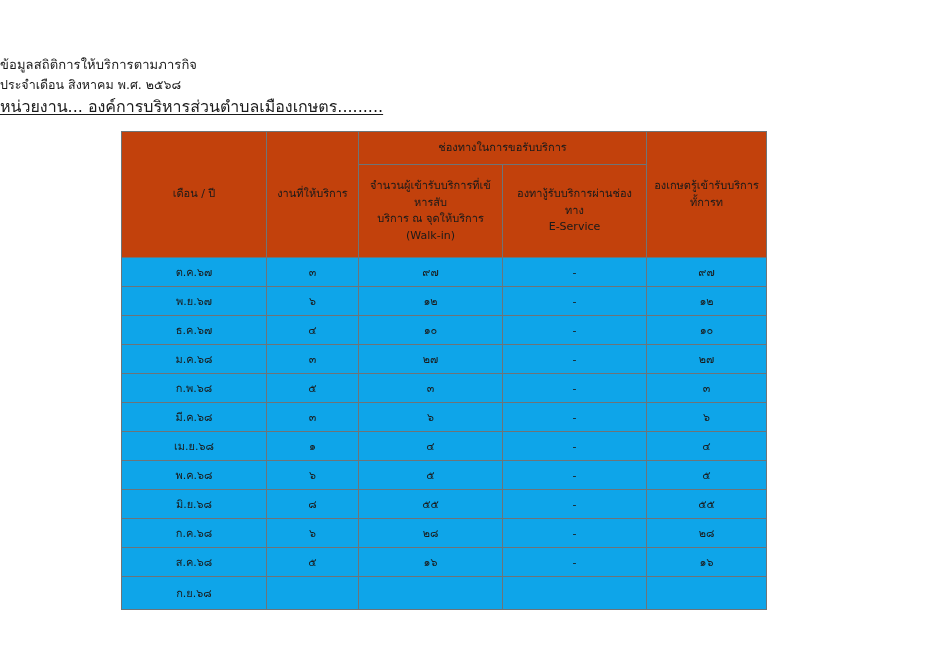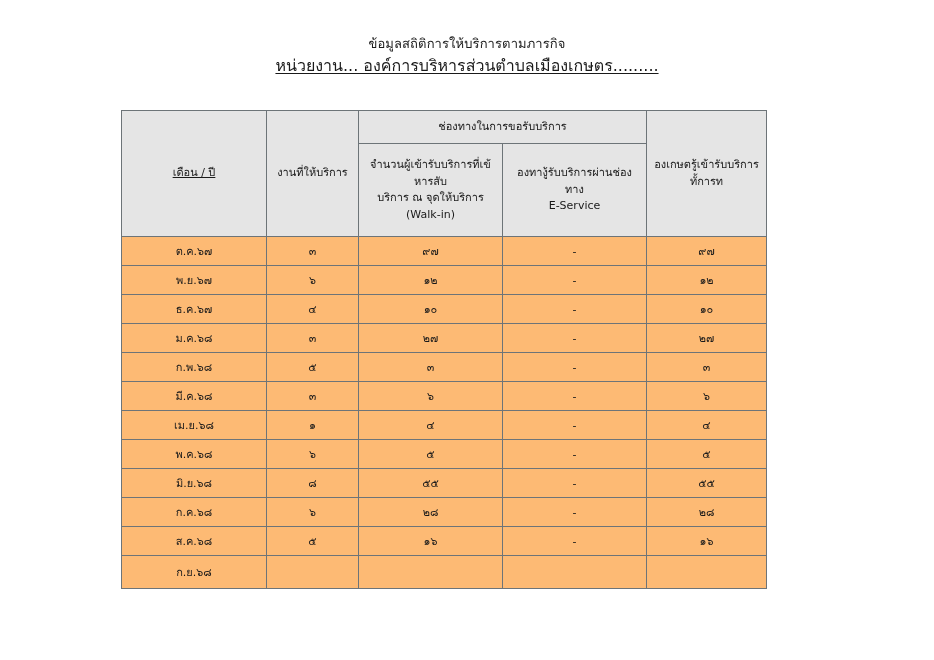--- a/index.html
+++ b/index.html
@@ -14,23 +14,24 @@
     color: #1a1a1a;
     overflow: hidden;
   }
   .page {
     position: relative;
     width: 934px;
     height: 660px;
     box-sizing: border-box;
   }
   .doc-header {
-    text-align: center;
+    text-align: left;
     padding-top: 34px;
     line-height: 1.55;
+    margin-top: 21px;
   }
   .doc-title-1 {
     font-size: 13px;
     letter-spacing: 0.1px;
   }
   .doc-title-2 {
     font-size: 12.5px;
   }
   .doc-title-3 {
     font-size: 16px;
@@ -52,31 +53,30 @@
   table.stats th,
   table.stats td {
     border: 1px solid #6d7478;
     font-weight: normal;
     font-size: 11px;
     text-align: center;
     vertical-align: middle;
     color: #1a1a1a;
   }
   thead th {
-    background: #e5e5e5;
+    background: #c2410c;
     padding: 4px 3px;
     line-height: 1.5;
   }
   th.group-head {
     height: 24px;
     font-size: 11px;
   }
   th.col-month {
     width: 138px;
-    text-decoration: underline;
   }
   th.col-work {
     width: 85px;
   }
   th.col-walkin {
     width: 160px;
   }
   th.col-eservice {
     width: 150px;
   }
@@ -86,37 +86,38 @@
   th.tall {
     height: 108px;
   }
   th.sub {
     height: 84px;
     padding: 4px 6px;
   }
   tbody td {
     height: 24px;
     padding: 2px 3px;
-    background: #fdba74;
+    background: #0ea5e9;
     font-size: 11.5px;
   }
   tbody tr.empty td {
     height: 28px;
   }
   .sub-line {
     display: block;
   }
 </style>
 </head>
 <body>
 
 <div class="page">
 
   <div class="doc-header">
     <div class="doc-title-1">ข้อมูลสถิติการให้บริการตามภารกิจ</div>
+    <div class="doc-title-2">ประจำเดือน สิงหาคม พ.ศ. ๒๕๖๘</div>
     <div class="doc-title-3">หน่วยงาน... องค์การบริหารส่วนตำบลเมืองเกษตร.........</div>
   </div>
 
   <div class="table-wrap">
     <table class="stats">
       <thead>
         <tr>
           <th class="col-month tall" rowspan="2">เดือน / ปี</th>
           <th class="col-work tall" rowspan="2">งานที่ให้บริการ</th>
           <th class="group-head" colspan="2">ช่องทางในการขอรับบริการ</th>

